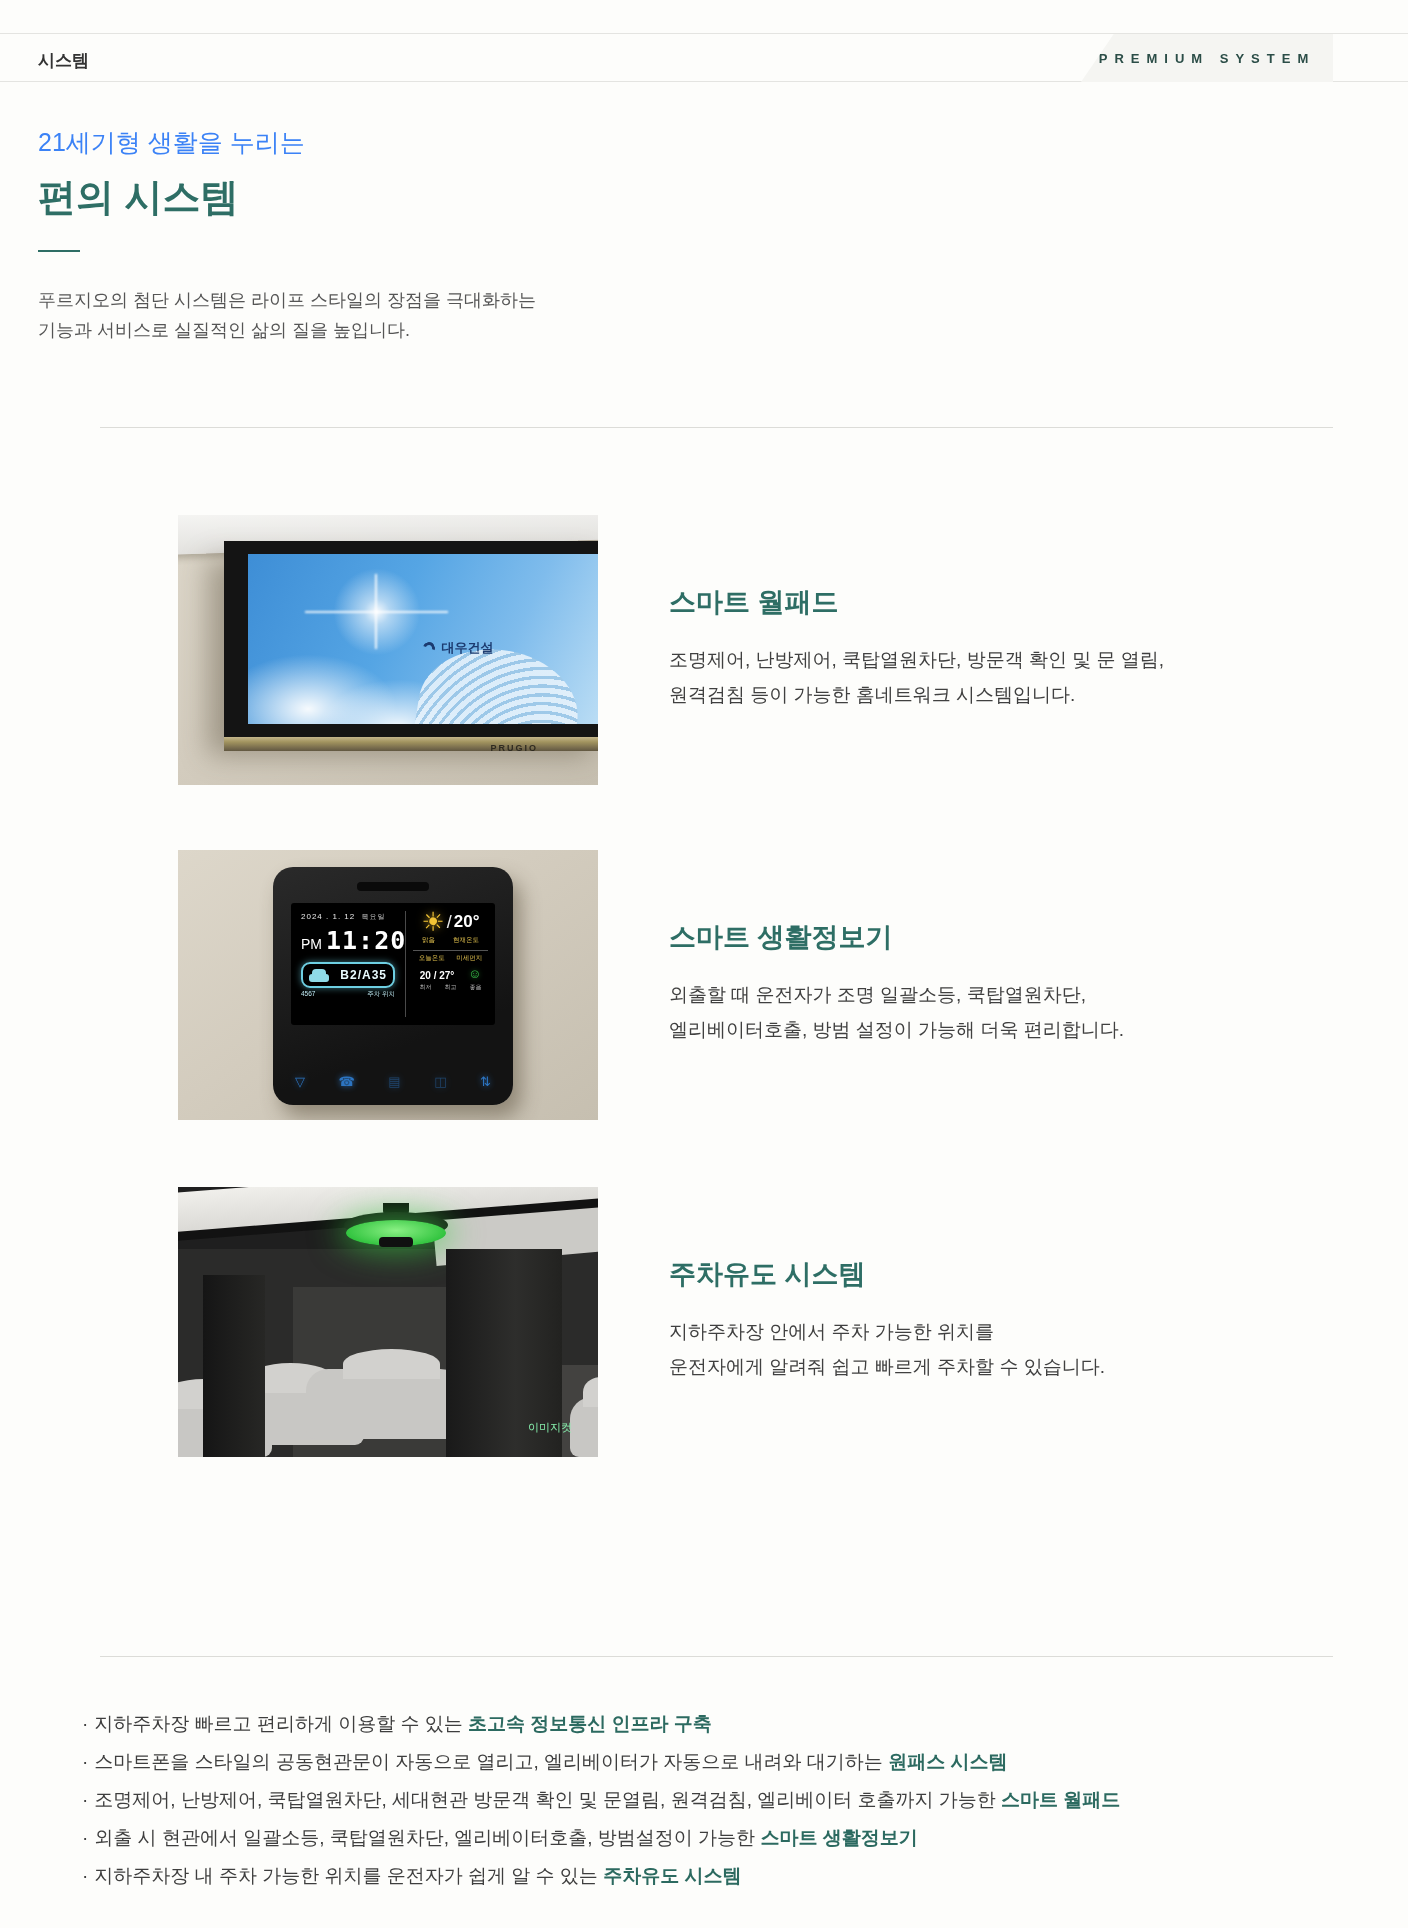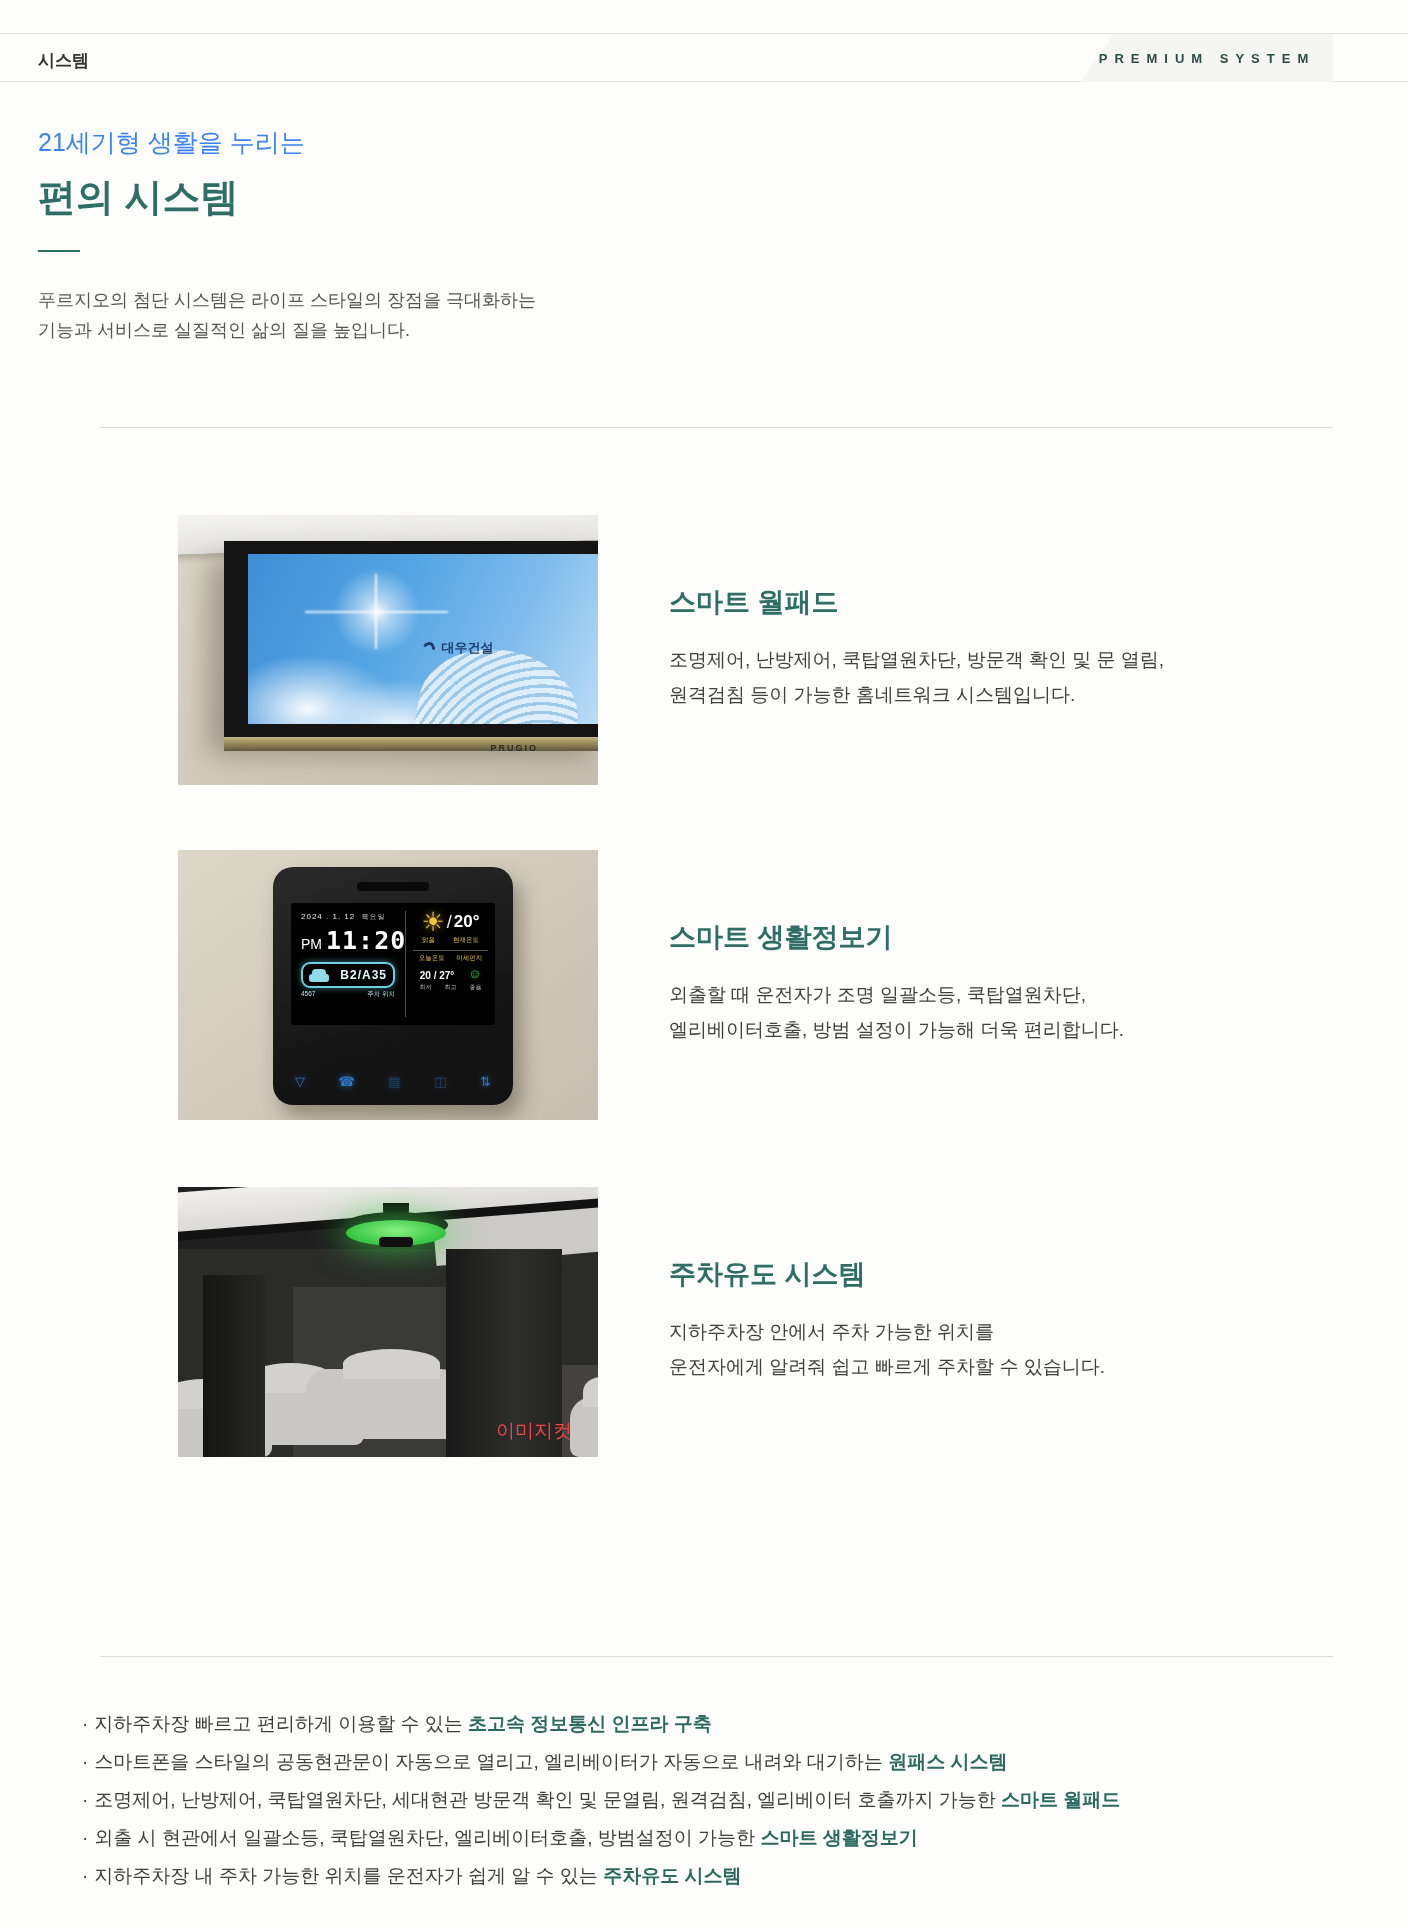--- a/index.html
+++ b/index.html
@@ -130,21 +130,21 @@
   .pillar-r { position:absolute; left:268px; top:62px; width:116px; height:208px;
               background:linear-gradient(90deg,#191919,#2e2e2c 60%,#222220); z-index:5; }
   .pk-rwall { position:absolute; right:0; top:178px; width:38px; height:92px; background:#434240; z-index:1; }
   .car { position:absolute; background:#c8c7c4; border-radius:22px 34px 9px 9px; z-index:3; }
   .car:before { content:""; position:absolute; top:-20px; left:22%; width:58%; height:30px;
                 background:#d2d1ce; border-radius:50% 50% 0 0; }
   .car.b1 { left:-46px; top:212px; width:140px; height:58px; z-index:2; }
   .car.b2 { left:36px;  top:196px; width:150px; height:62px; }
   .car.b3 { left:128px; top:182px; width:168px; height:70px; z-index:4; }
   .car.b4 { left:392px; top:210px; width:60px; height:60px; }
-  .pk-caption { position:absolute; right:26px; bottom:13px; color:#ef4444; font-size:19px; z-index:6; }
+  .pk-caption { position:absolute; right:26px; bottom:22px; color:#86efac; font-size:11px; z-index:6; }
 
   
   .notes { position:absolute; top:1705px; left:82px; font-size:19px; color:#3e3e3e; line-height:38px; }
   .note-bullet { margin-right:6px; }
   .hl { font-weight:700; color:#2c6a60; }
 </style>
 </head>
 <body>
 
 <div class="page">

